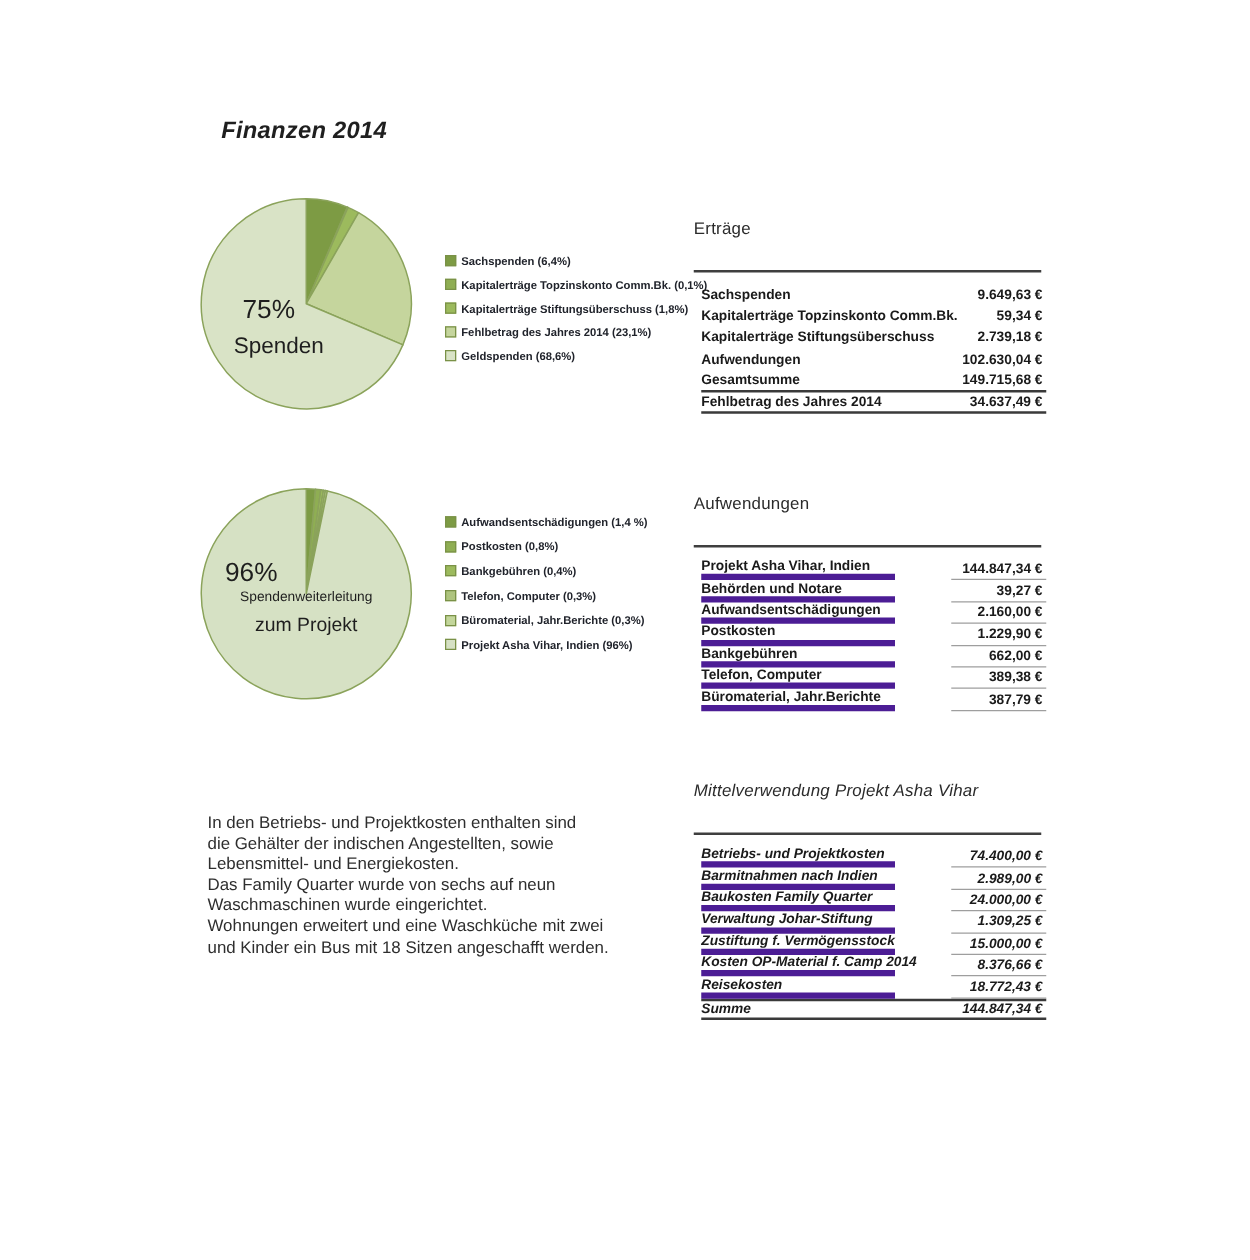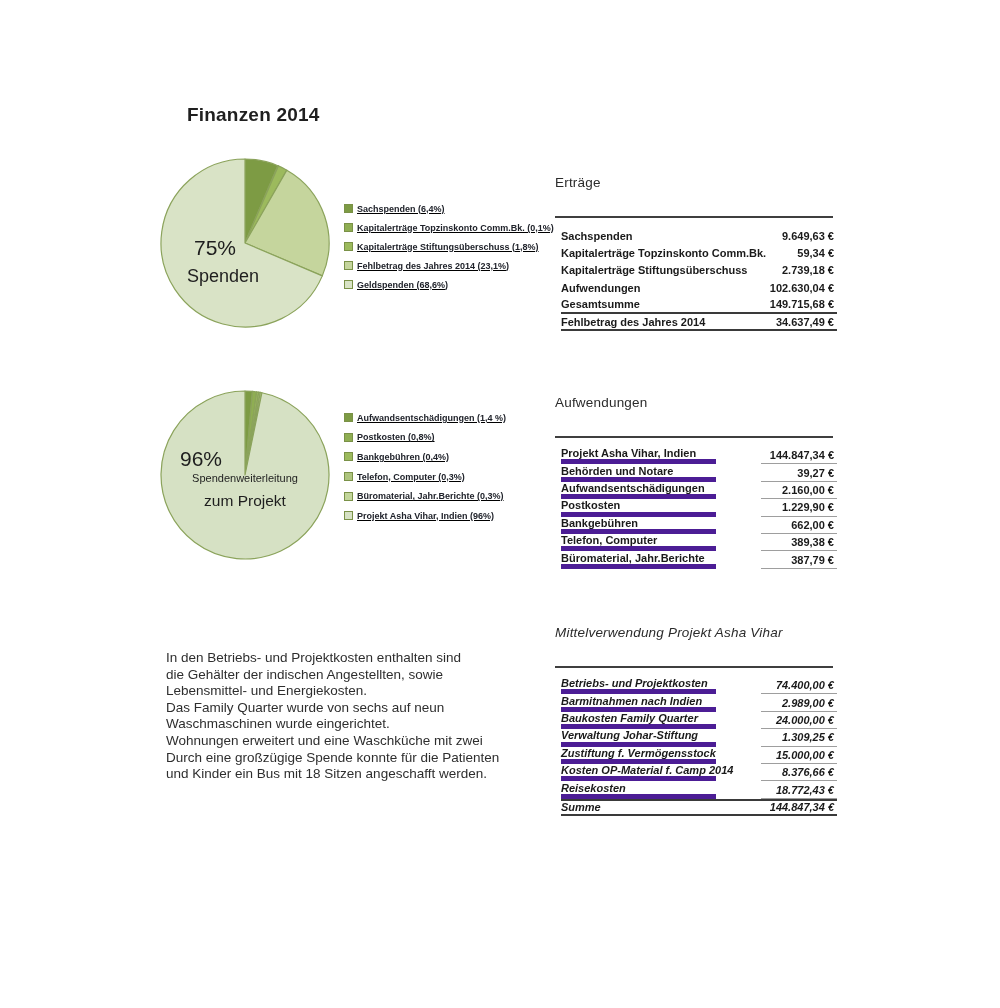--- a/index.html
+++ b/index.html
@@ -1,31 +1,31 @@
 <!DOCTYPE html>
 <html><head>
 <meta charset="utf-8">
 <style>
   html,body{margin:0;padding:0;background:#fff;}
   .page{position:relative;width:1000px;height:1008px;background:#ffffff;overflow:hidden;
         font-family:"Liberation Sans", sans-serif;}
-  .page-title{position:absolute;left:175px;top:92px;margin:12px;font-size:19px;font-weight:700;
-        color:#1f1f1f;letter-spacing:.2px;}
+  .page-title{position:absolute;left:175px;top:92px;margin:2px;font-size:19px;font-weight:700;
+        color:#1f1f1f;letter-spacing:.2px;font-style:italic;}
   
   .pie{position:absolute;width:174px;height:174px;}
   .pie1{left:158px;top:156px;}
   .pie2{left:158px;top:388px;}
   .pie-center{position:absolute;text-align:center;color:#1e1e1e;white-space:nowrap;}
   .pc1a{left:170px;top:236px;width:90px;font-size:21px;}
   .pc1b{left:158px;top:266px;width:130px;font-size:18px;}
   .pc2a{left:158px;top:447px;width:86px;font-size:21px;}
   .pc2b{left:156px;top:472px;width:178px;font-size:11px;}
   .pc2c{left:156px;top:492px;width:178px;font-size:15.5px;}
   
-  .legend{position:absolute;left:344px;text-decoration:underline;}
+  .legend{position:absolute;left:356px;}
   .legend1{top:199px;}
   .legend2{top:408px;}
   .legend-item{display:flex;align-items:center;height:19px;}
   .legend2 .legend-item{height:19.6px;}
   .swatch{width:7px;height:7px;border:1px solid #7a9147;margin-right:4px;flex:none;}
   .legend-label{font-size:9px;font-weight:700;color:#20232b;white-space:nowrap;}
   
   .fintable{position:absolute;left:551px;width:286px;}
   .t1{top:171px;}
   .t2{top:391px;}
@@ -227,17 +227,16 @@
       </div>
   </section>
 
   <div class="notes">
       <div class="note-line">In den Betriebs- und Projektkosten enthalten sind</div>
       <div class="note-line">die Gehälter der indischen Angestellten, sowie</div>
       <div class="note-line">Lebensmittel- und Energiekosten.</div>
       <div class="note-line">Das Family Quarter wurde von sechs auf neun</div>
       <div class="note-line">Waschmaschinen wurde eingerichtet.</div>
       <div class="note-line">Wohnungen erweitert und eine Waschküche mit zwei</div>
-      <div class="note-line">Durch eine großzügige Spende konnte für die Patienten</div>
       <div class="note-line">und Kinder ein Bus mit 18 Sitzen angeschafft werden.</div>
     </div>
 
 </div>
 
 </body></html>

